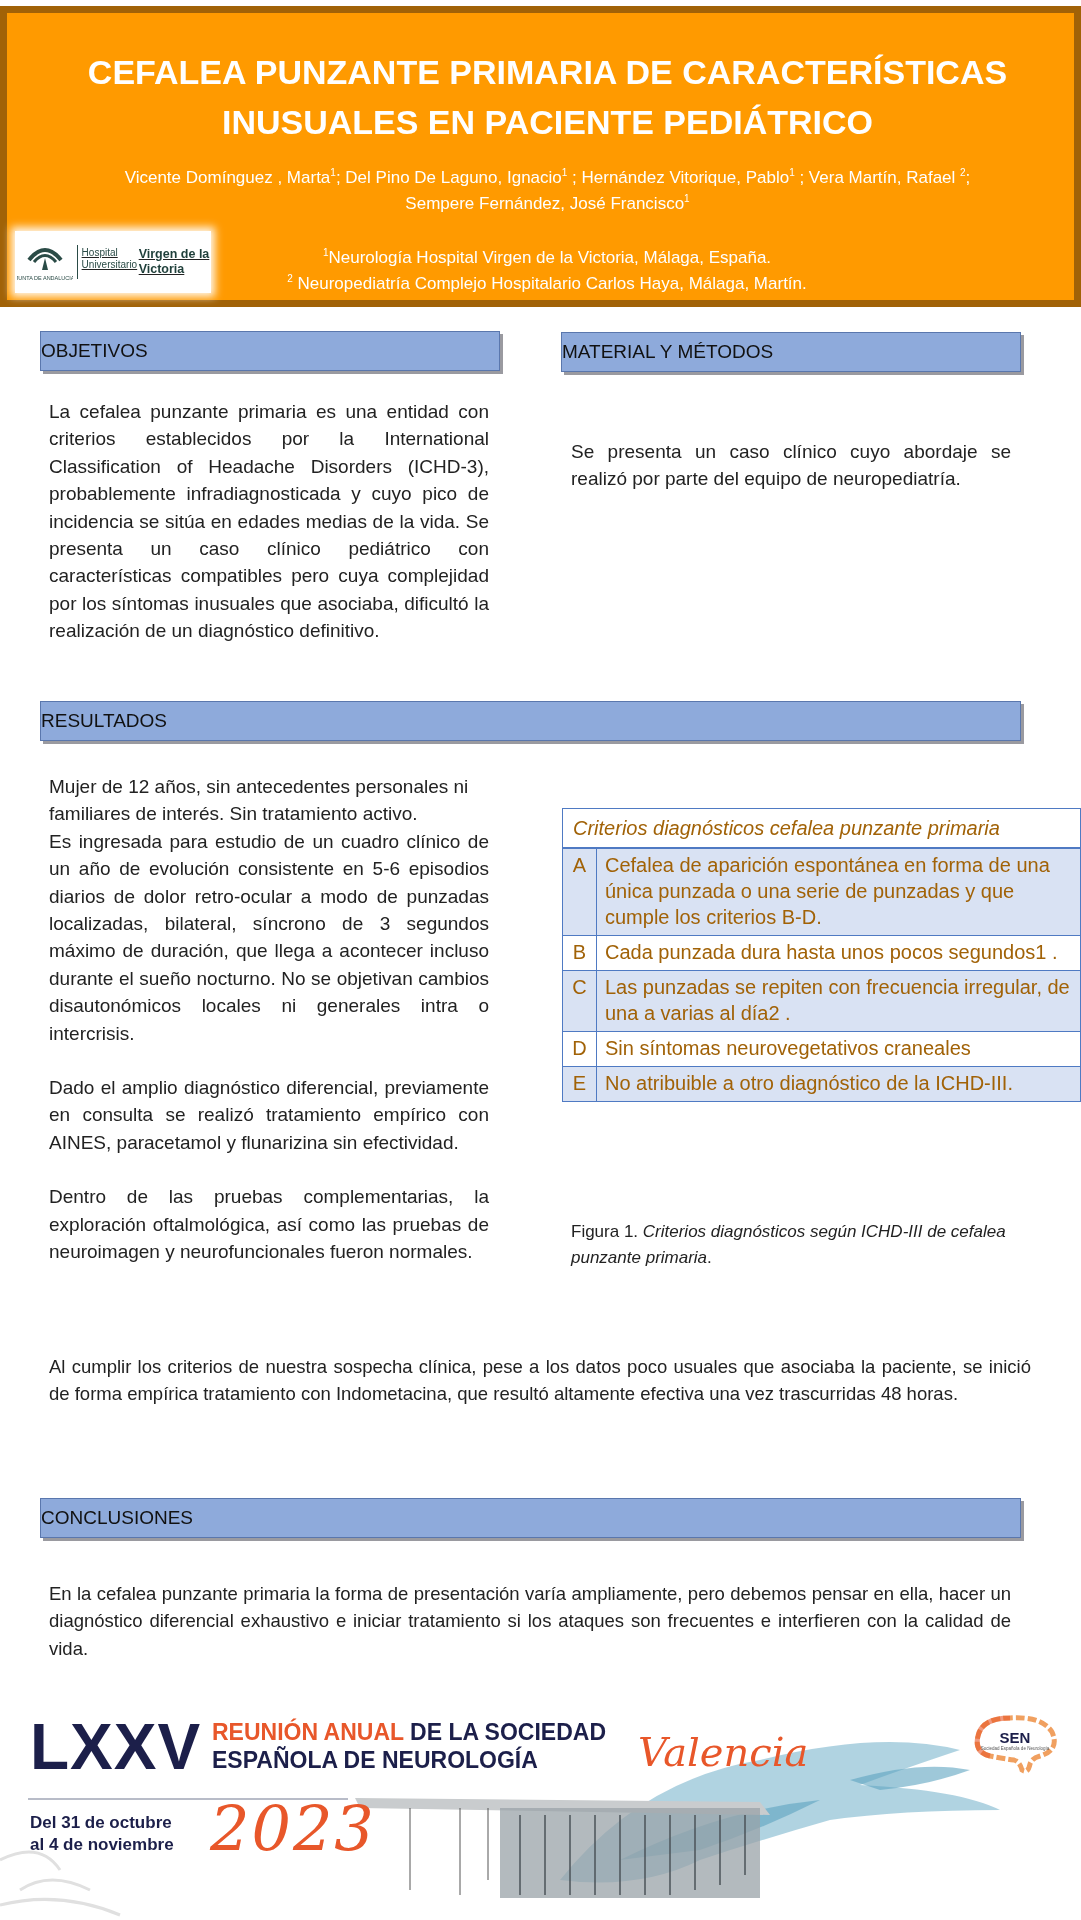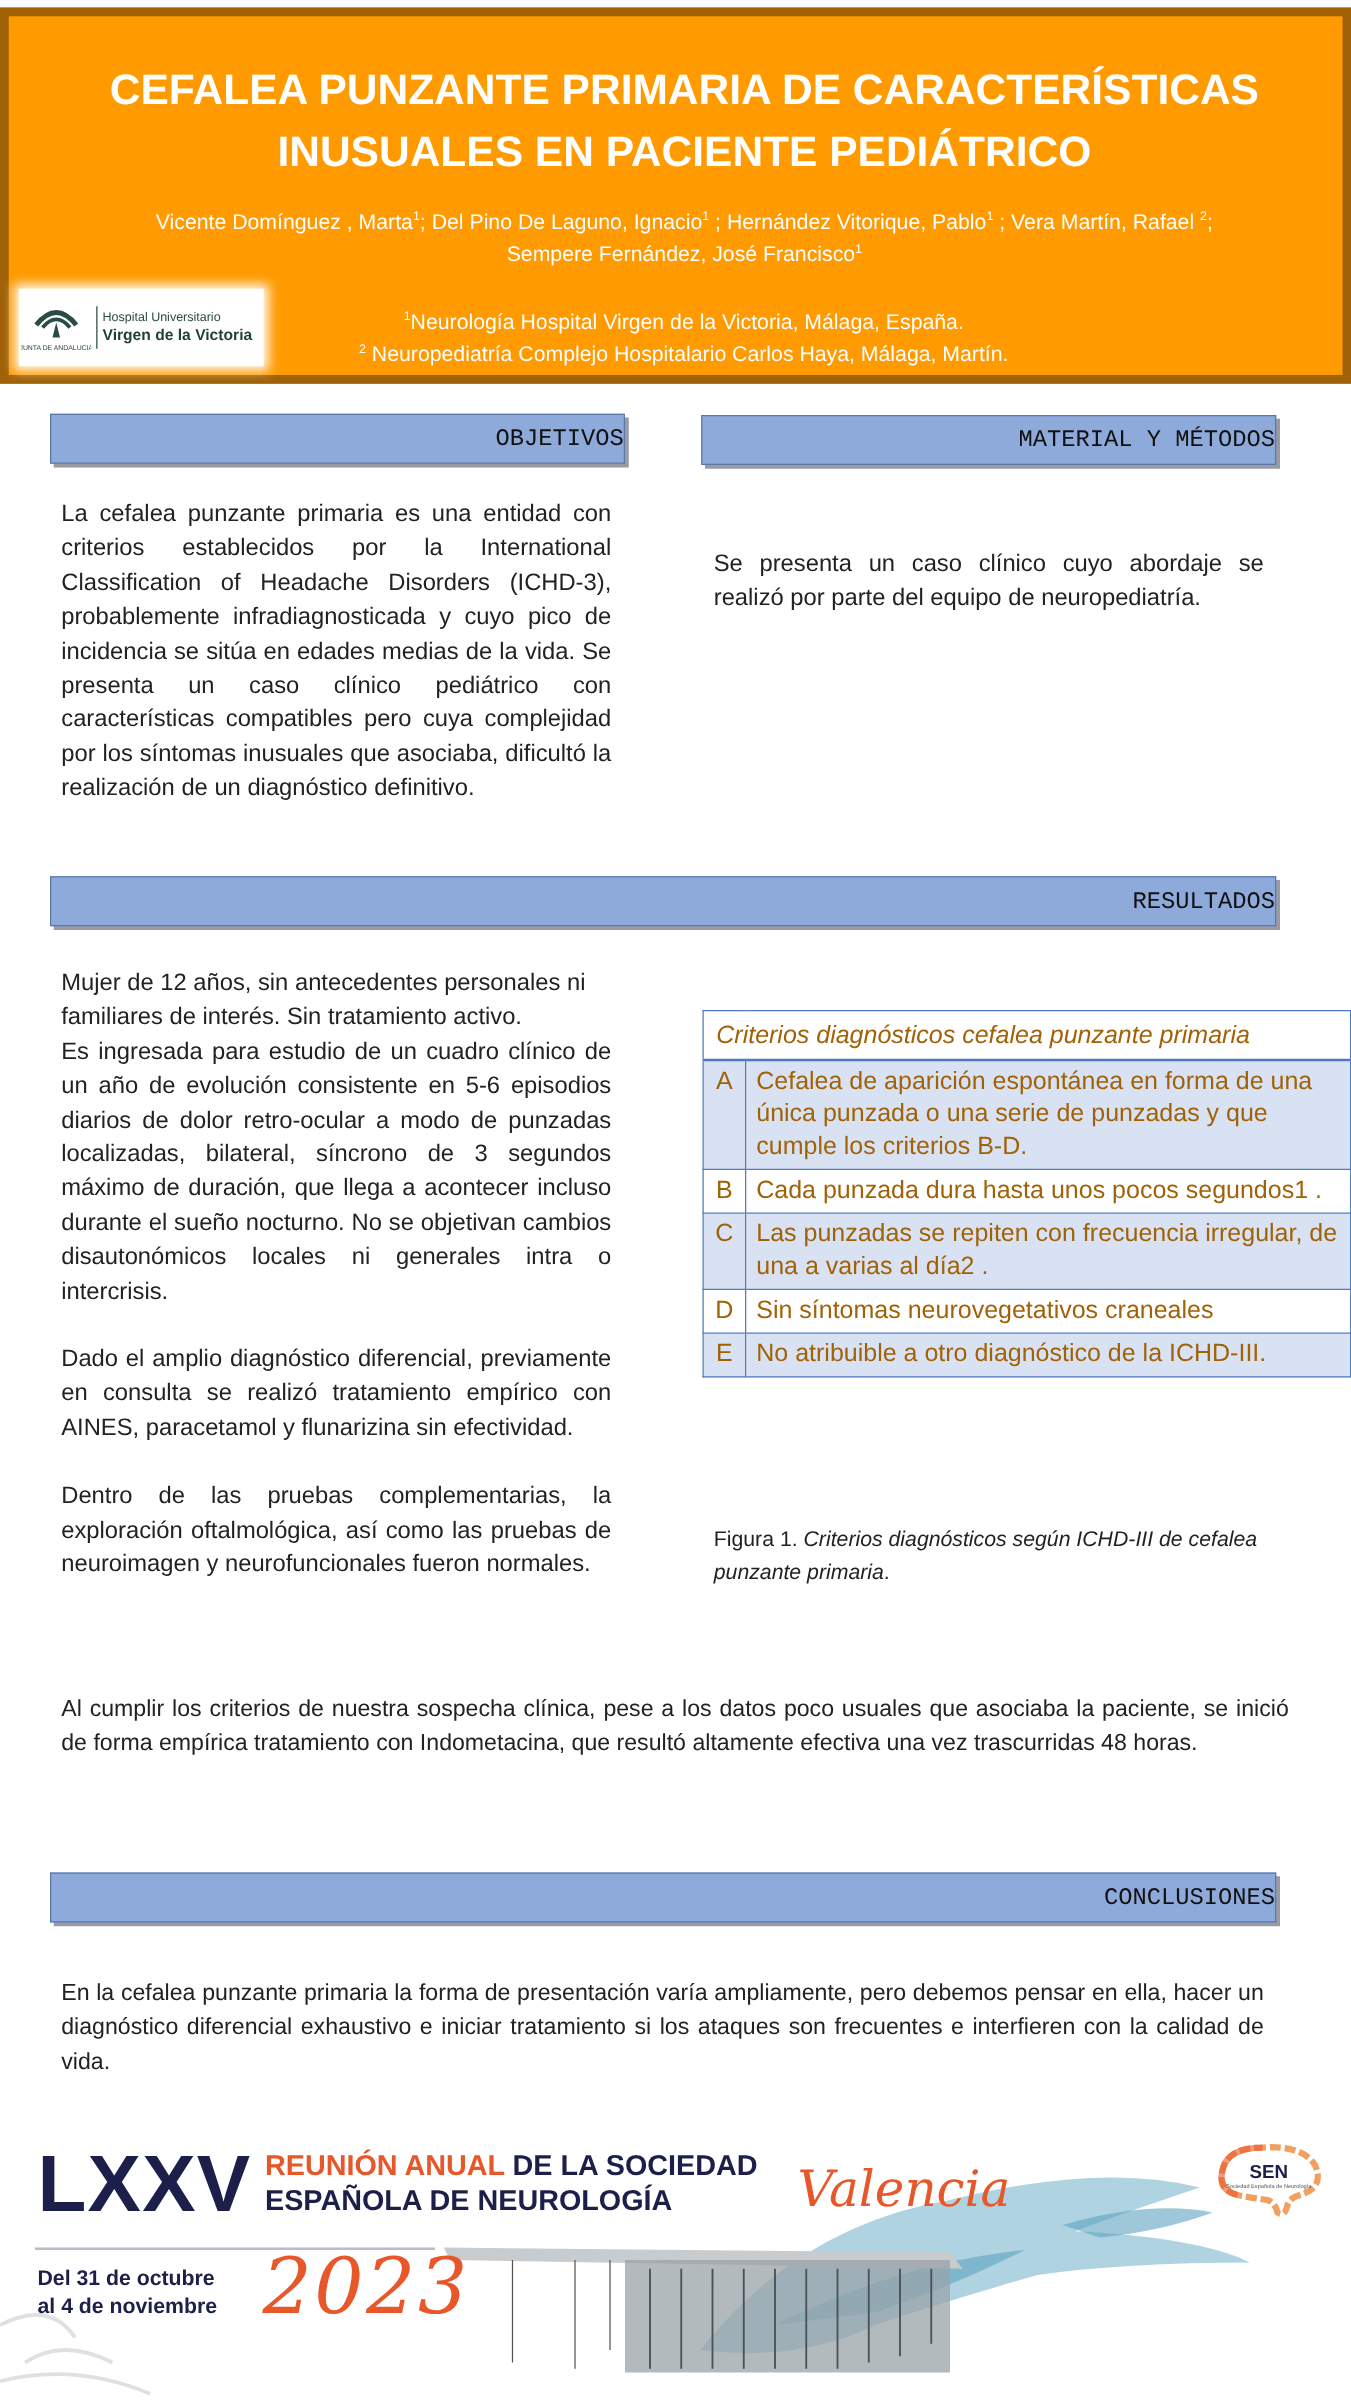--- a/index.html
+++ b/index.html
@@ -25,30 +25,30 @@
     text-align: center; color: #fff; font-size: 17px; line-height: 26px;
   }
   sup { font-size: 10px; vertical-align: super; line-height: 0; }
   .logo {
     position: absolute; left: 8px; top: 218px; width: 196px; height: 62px;
     background: #fff; box-shadow: 0 0 8px 4px rgba(255,255,255,0.9);
     display: flex; align-items: center;
   }
   .logo-mark { width: 56px; height: 52px; position: relative; margin-left: 2px; }
   .logo-sep { width: 1px; height: 34px; background: #2a4b46; margin: 0 4px; }
-  .logo-text { display: flex; flex-direction: column; }
+  .logo-text { display: flex; flex-direction: row; text-decoration: underline; }
   .logo-l1 { font-size: 10px; color: #2a4b46; line-height: 12px; }
   .logo-l2 { font-size: 12.5px; color: #1f3f3a; font-weight: bold; line-height: 15px; }
 
   
   .sec-head {
     position: absolute; height: 40px;
     background: #8eaadb; border: 1px solid #5a77ad;
     box-shadow: 3px 3px 0 #9a9aa0;
-    text-align: right; font-size: 19px; line-height: 38px; color: #111; font-family: Liberation Mono, monospace;
+    text-align: left; font-size: 19px; line-height: 38px; color: #111;
   }
   .body-text {
     position: absolute; font-size: 19px; line-height: 27.4px; color: #222;
     text-align: justify;
   }
   .body-text p { margin: 0; }
   .gap { height: 27px; }
 
   
   .crit-table {

